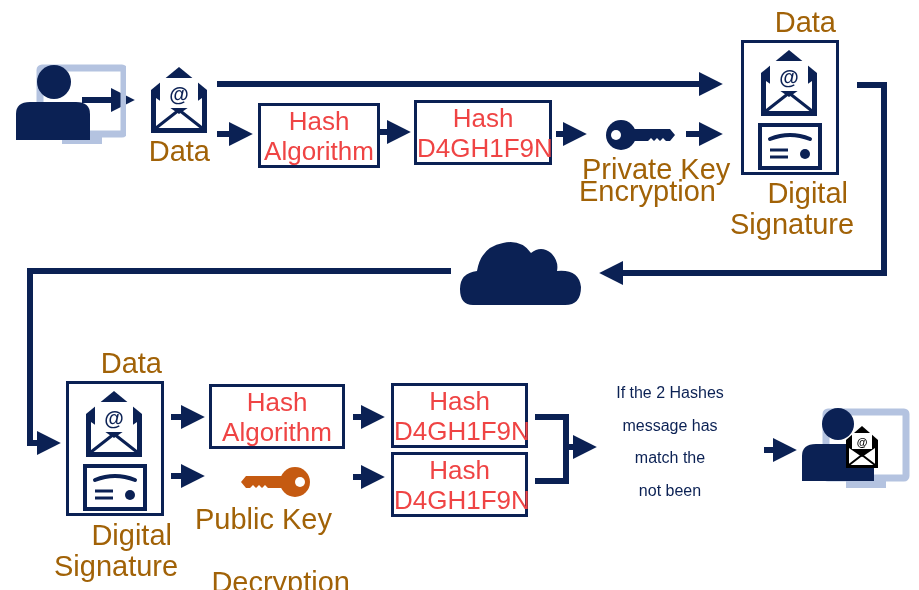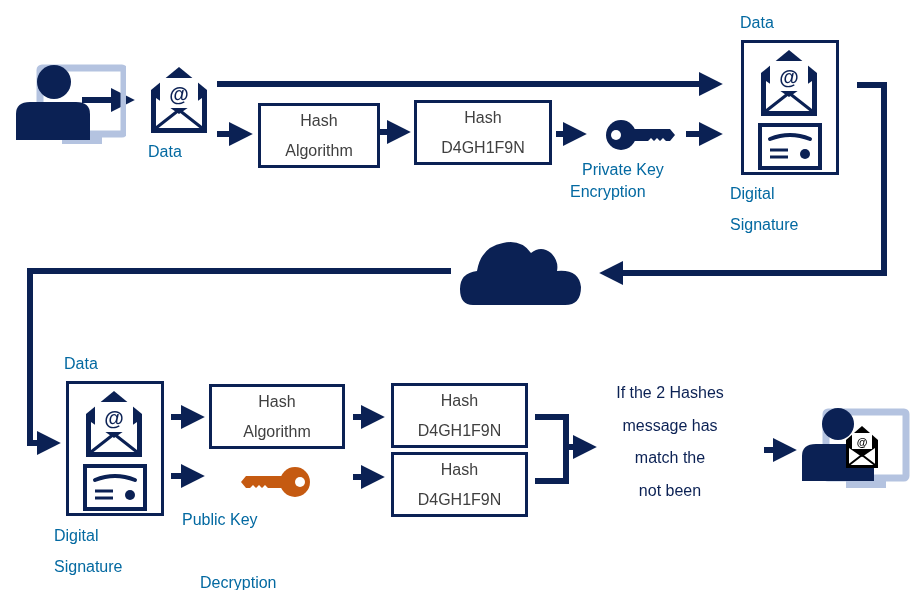--- a/index.html
+++ b/index.html
@@ -1,21 +1,21 @@
 <!DOCTYPE html>
 <html><head>
   <meta charset="utf-8">
   <style>
     html, body { margin: 0; padding: 0; background: #ffffff; }
     body { width: 919px; height: 590px; position: relative; overflow: hidden;
            font-family: "Liberation Sans", "DejaVu Sans", sans-serif; color: #0b2154; }
     .abs { position: absolute; }
-    .lbl { position: absolute; text-align: left; font-size: 16px; line-height: 31px; color: #0369a1; white-space: nowrap; }
+    .lbl { position: absolute; text-align: right; font-size: 29px; line-height: 31px; color: #a16207; white-space: nowrap; }
     .box { position: absolute; border: 3px solid #0b2154; background: #fff; box-sizing: border-box;
-           text-align: center; font-size: 16px; line-height: 30px; color: #404040; }
+           text-align: center; font-size: 26px; line-height: 30px; color: #ef4444; }
     svg.wires { position: absolute; left: 0; top: 0; }
   </style>
 </head>
 <body>
 
 <svg class="wires" width="919" height="590">
   <defs>
     <marker id="ah" markerWidth="4" markerHeight="4" refX="2.2" refY="2" orient="auto" markerUnits="strokeWidth">
       <path d="M0,0 L4,2 L0,4 Z" fill="#0b2154"></path>
     </marker>

